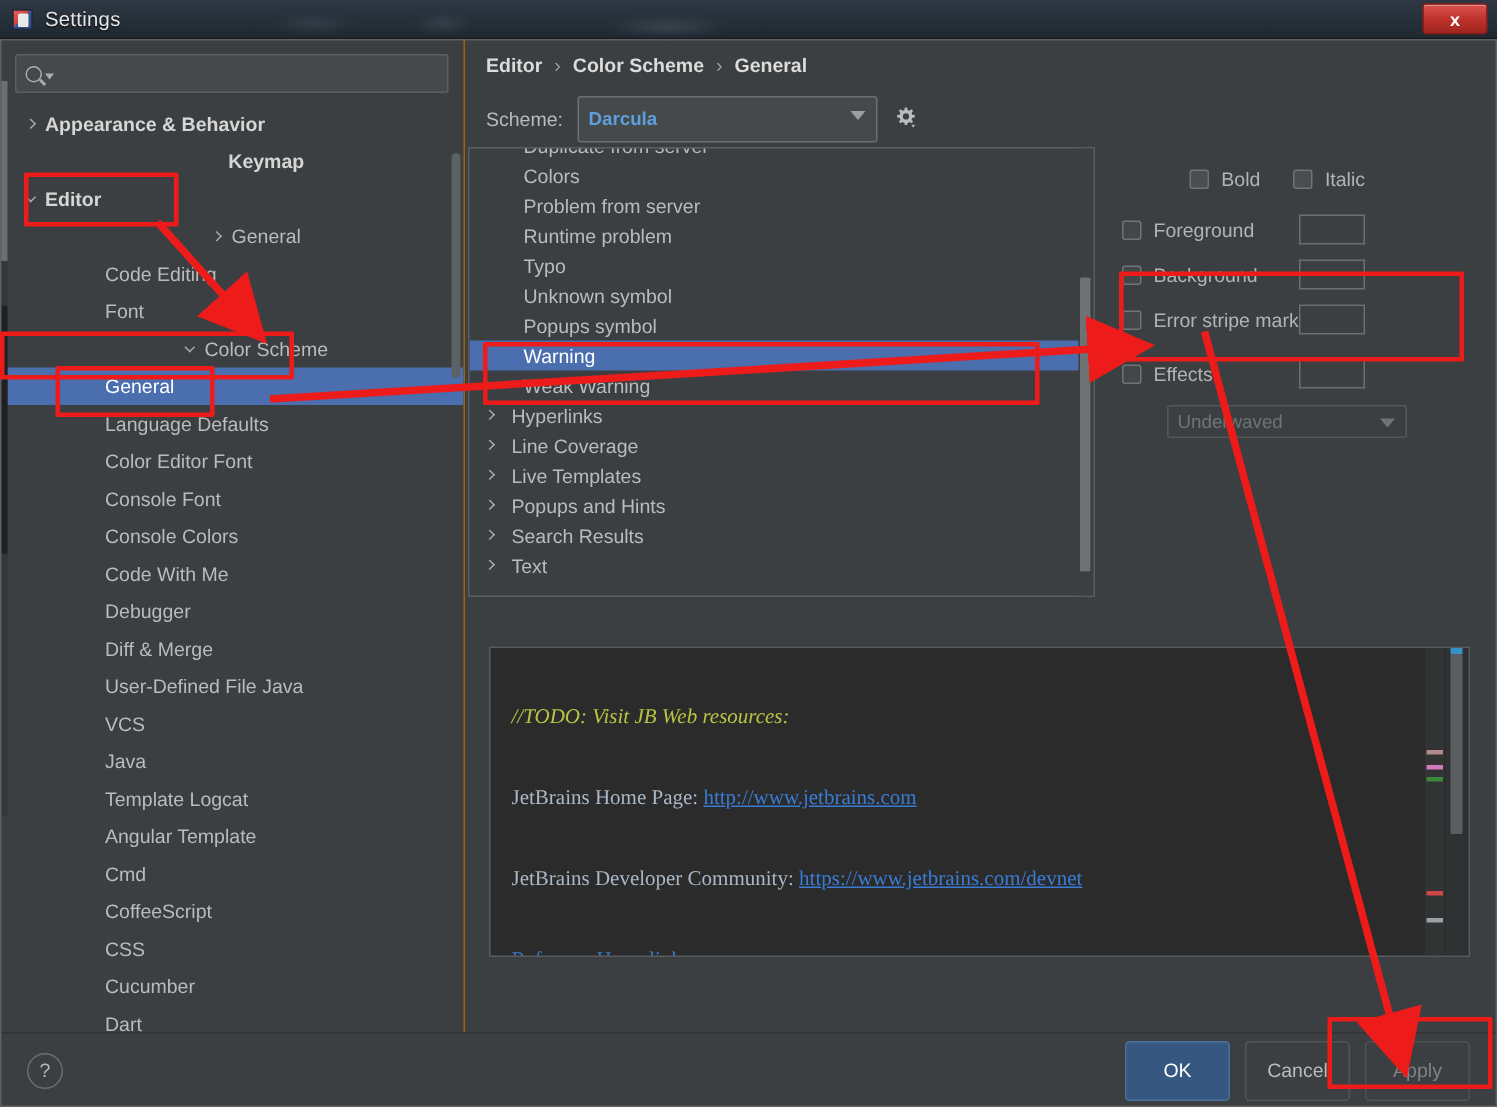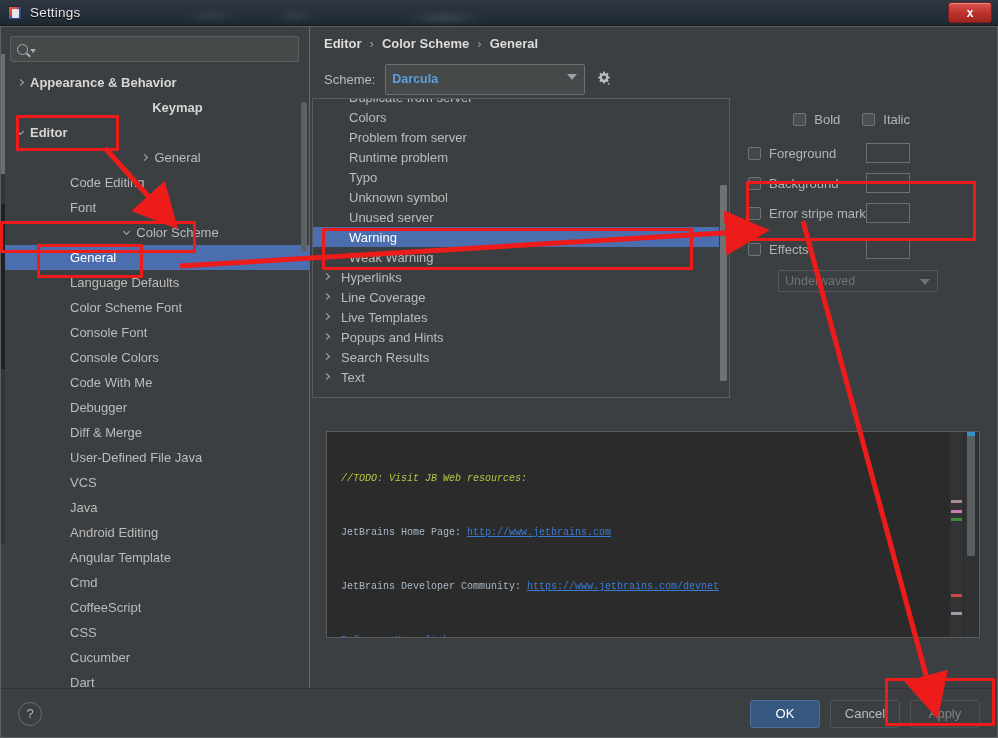--- a/index.html
+++ b/index.html
@@ -210,22 +210,22 @@
     border-top:6px solid #6f7477;
   }
 
   
   #preview-wrap {
     position:absolute; left:326px; right:18px; top:405px; bottom:50px;
     border:1px solid #5a5d5f; background:#2b2b2b; overflow:hidden;
   }
   #preview {
     position:absolute; inset:0; padding:6px 0 0 14px;
-    font-family:Liberation Mono, monospace;
-    font-size:10px; line-height:27px; color:#a9b7c6;
+    font-family:Liberation Serif, serif;
+    font-size:14px; line-height:27px; color:#a9b7c6;
     white-space:pre; overflow:hidden;
   }
   #preview .todo { color:#b9c542; font-style:italic; }
   #preview .link { color:#3a7cd4; text-decoration:underline; }
   #marker-strip { position:absolute; right:16px; top:0; bottom:0; width:13px; background:#313335;}
   #marker-strip .m { position:absolute; left:1px; width:11px; height:3px; }
   #pv-scroll { position:absolute; right:1px; top:0; bottom:0; width:14px; background:#2f3133;}
   #pv-scroll .thumb{ position:absolute; left:3px; top:4px; width:8px; height:120px; background:#5a5e61; border-radius:1px;}
   #pv-scroll .cap{ position:absolute; left:3px; top:0px; width:8px; height:4px; background:#3592c4;}
 
@@ -234,21 +234,21 @@
     height:50px; flex:0 0 50px; display:flex; align-items:center;
     padding:0 18px; border-top:1px solid #323232; background:#3c3f41;
   }
   #help {
     width:24px;height:24px;border-radius:50%;border:1px solid #6a6e70;
     color:#b5b9bc; display:flex;align-items:center;justify-content:center;
     font-size:13px; cursor:pointer;
   }
   #footer .spacer{flex:1;}
   .btn {
-    min-width:70px; height:28px; border-radius:3px;
+    min-width:70px; height:40px; border-radius:3px;
     display:flex;align-items:center;justify-content:center;
     font-size:13px; margin-left:10px; cursor:pointer;
     border:1px solid #5a5d5f; background:#4c5052; color:#c8cccd;
   }
   .btn.primary { background:#365880; border-color:#4c7099; color:#ffffff; }
   .btn.ghost { background:#3c3f41; border-color:#4e5254; color:#7e8386; }
   .btn.flat { background:#3c3f41; border-color:#515557; color:#bbbbbb; }
 
   
   #anno { position:absolute; inset:0; pointer-events:none; }
@@ -323,21 +323,21 @@
           <div class="tnode ind3 sel">
             <span class="arrow"></span>
             <span class="lbl">General</span>
           </div>
           <div class="tnode ind3">
             <span class="arrow"></span>
             <span class="lbl">Language Defaults</span>
           </div>
           <div class="tnode ind3">
             <span class="arrow"></span>
-            <span class="lbl">Color Scheme Font</span>
+            <span class="lbl">Color Editor Font</span>
           </div>
           <div class="tnode ind3">
             <span class="arrow"></span>
             <span class="lbl">Console Font</span>
           </div>
           <div class="tnode ind3">
             <span class="arrow"></span>
             <span class="lbl">Console Colors</span>
           </div>
           <div class="tnode ind3">
@@ -359,21 +359,21 @@
           <div class="tnode ind3">
             <span class="arrow"></span>
             <span class="lbl">VCS</span>
           </div>
           <div class="tnode ind3">
             <span class="arrow"></span>
             <span class="lbl">Java</span>
           </div>
           <div class="tnode ind3">
             <span class="arrow"></span>
-            <span class="lbl">Android Editing</span>
+            <span class="lbl">Template Logcat</span>
           </div>
           <div class="tnode ind3">
             <span class="arrow"></span>
             <span class="lbl">Angular Template</span>
           </div>
           <div class="tnode ind3">
             <span class="arrow"></span>
             <span class="lbl">Cmd</span>
           </div>
           <div class="tnode ind3">
@@ -446,21 +446,21 @@
                 <div class="anode child">
                   <span>Runtime problem</span>
                 </div>
                 <div class="anode child">
                   <span>Typo</span>
                 </div>
                 <div class="anode child">
                   <span>Unknown symbol</span>
                 </div>
                 <div class="anode child">
-                  <span>Unused server</span>
+                  <span>Popups symbol</span>
                 </div>
                 <div class="anode child sel">
                   <span>Warning</span>
                 </div>
                 <div class="anode child">
                   <span>Weak Warning</span>
                 </div>
                 <div class="anode">
                   <span class="achev">
                     <i></i>

